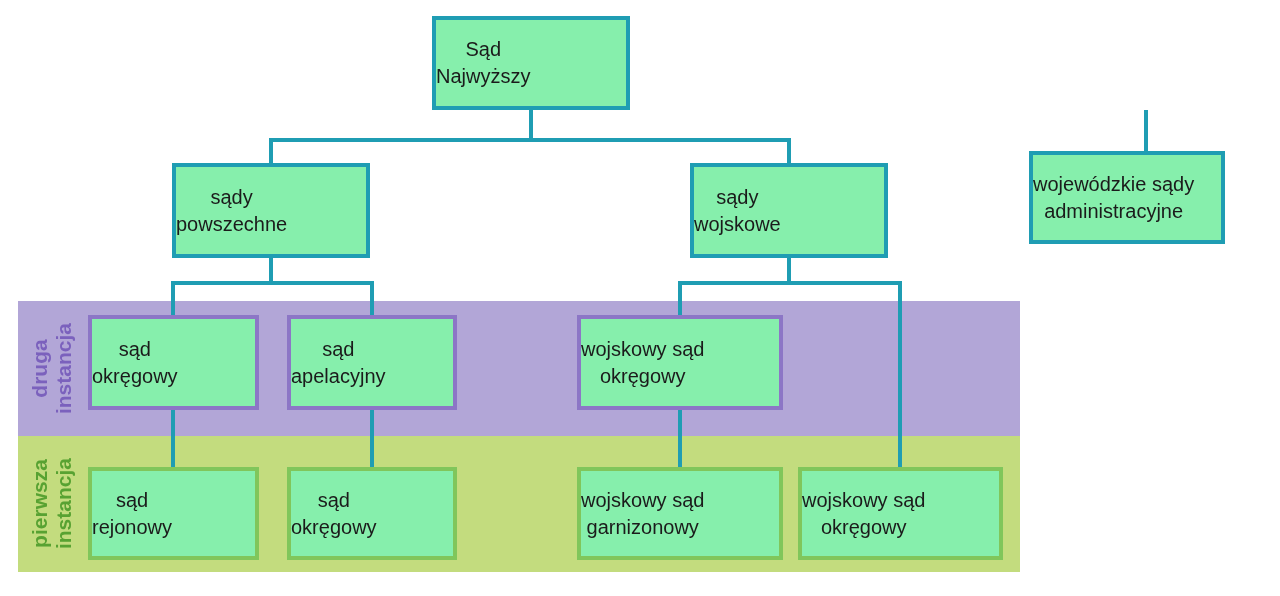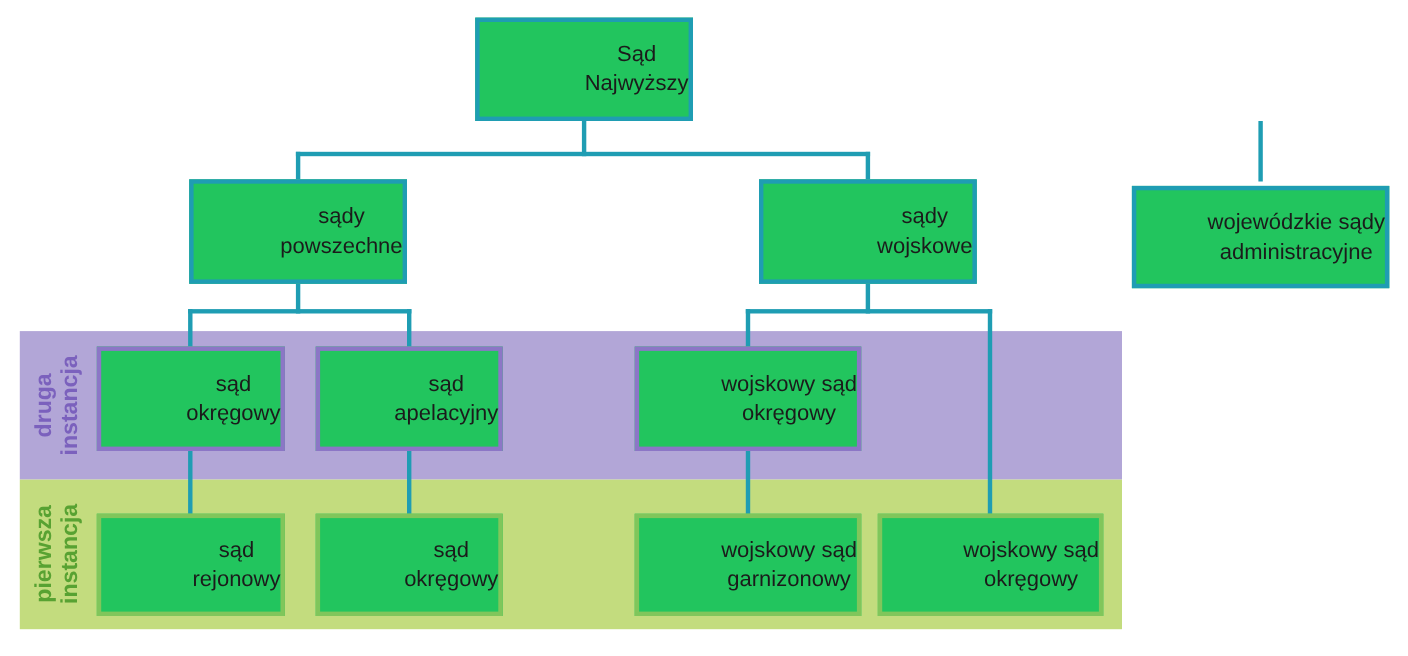--- a/index.html
+++ b/index.html
@@ -34,23 +34,23 @@
     transform:rotate(-90deg);
     transform-origin:center;
     white-space:pre-line;
     text-align:center;
   }
   .band-label.purple-label{color:var(--purple-label);}
   .band-label.green-label{color:var(--green-label);}
   .line{position:absolute;background:var(--teal);z-index:2;}
   .box{
     position:absolute;z-index:3;
-    background:#22c55e;
+    background:#86efac;
     box-sizing:border-box;
-    display:flex;align-items:center;justify-content:flex-end;
+    display:flex;align-items:center;justify-content:flex-start;
     text-align:center;
     font-size:20px;line-height:1.33;
   }
   .box .box-label{white-space:pre-line;}
   .box.teal{border:4px solid var(--teal);}
   .box.purple{border:4px solid var(--purple-border);}
   .box.green{border:4px solid var(--green-border);}
 </style>
 </head>
 <body>
@@ -94,21 +94,21 @@
 Najwyższy</span>
   </div>
   <div class="box teal" style="left:172px;top:163px;width:198px;height:95px">
     <span class="box-label">sądy
 powszechne</span>
   </div>
   <div class="box teal" style="left:690px;top:163px;width:198px;height:95px">
     <span class="box-label">sądy
 wojskowe</span>
   </div>
-  <div class="box teal" style="left:1029px;top:169px;width:234px;height:93px">
+  <div class="box teal" style="left:1029px;top:151px;width:196px;height:93px">
     <span class="box-label">wojewódzkie sądy
 administracyjne</span>
   </div>
 
   <div class="box purple" style="left:88px;top:315px;width:171px;height:95px">
     <span class="box-label">sąd
 okręgowy</span>
   </div>
   <div class="box purple" style="left:287px;top:315px;width:170px;height:95px">
     <span class="box-label">sąd

